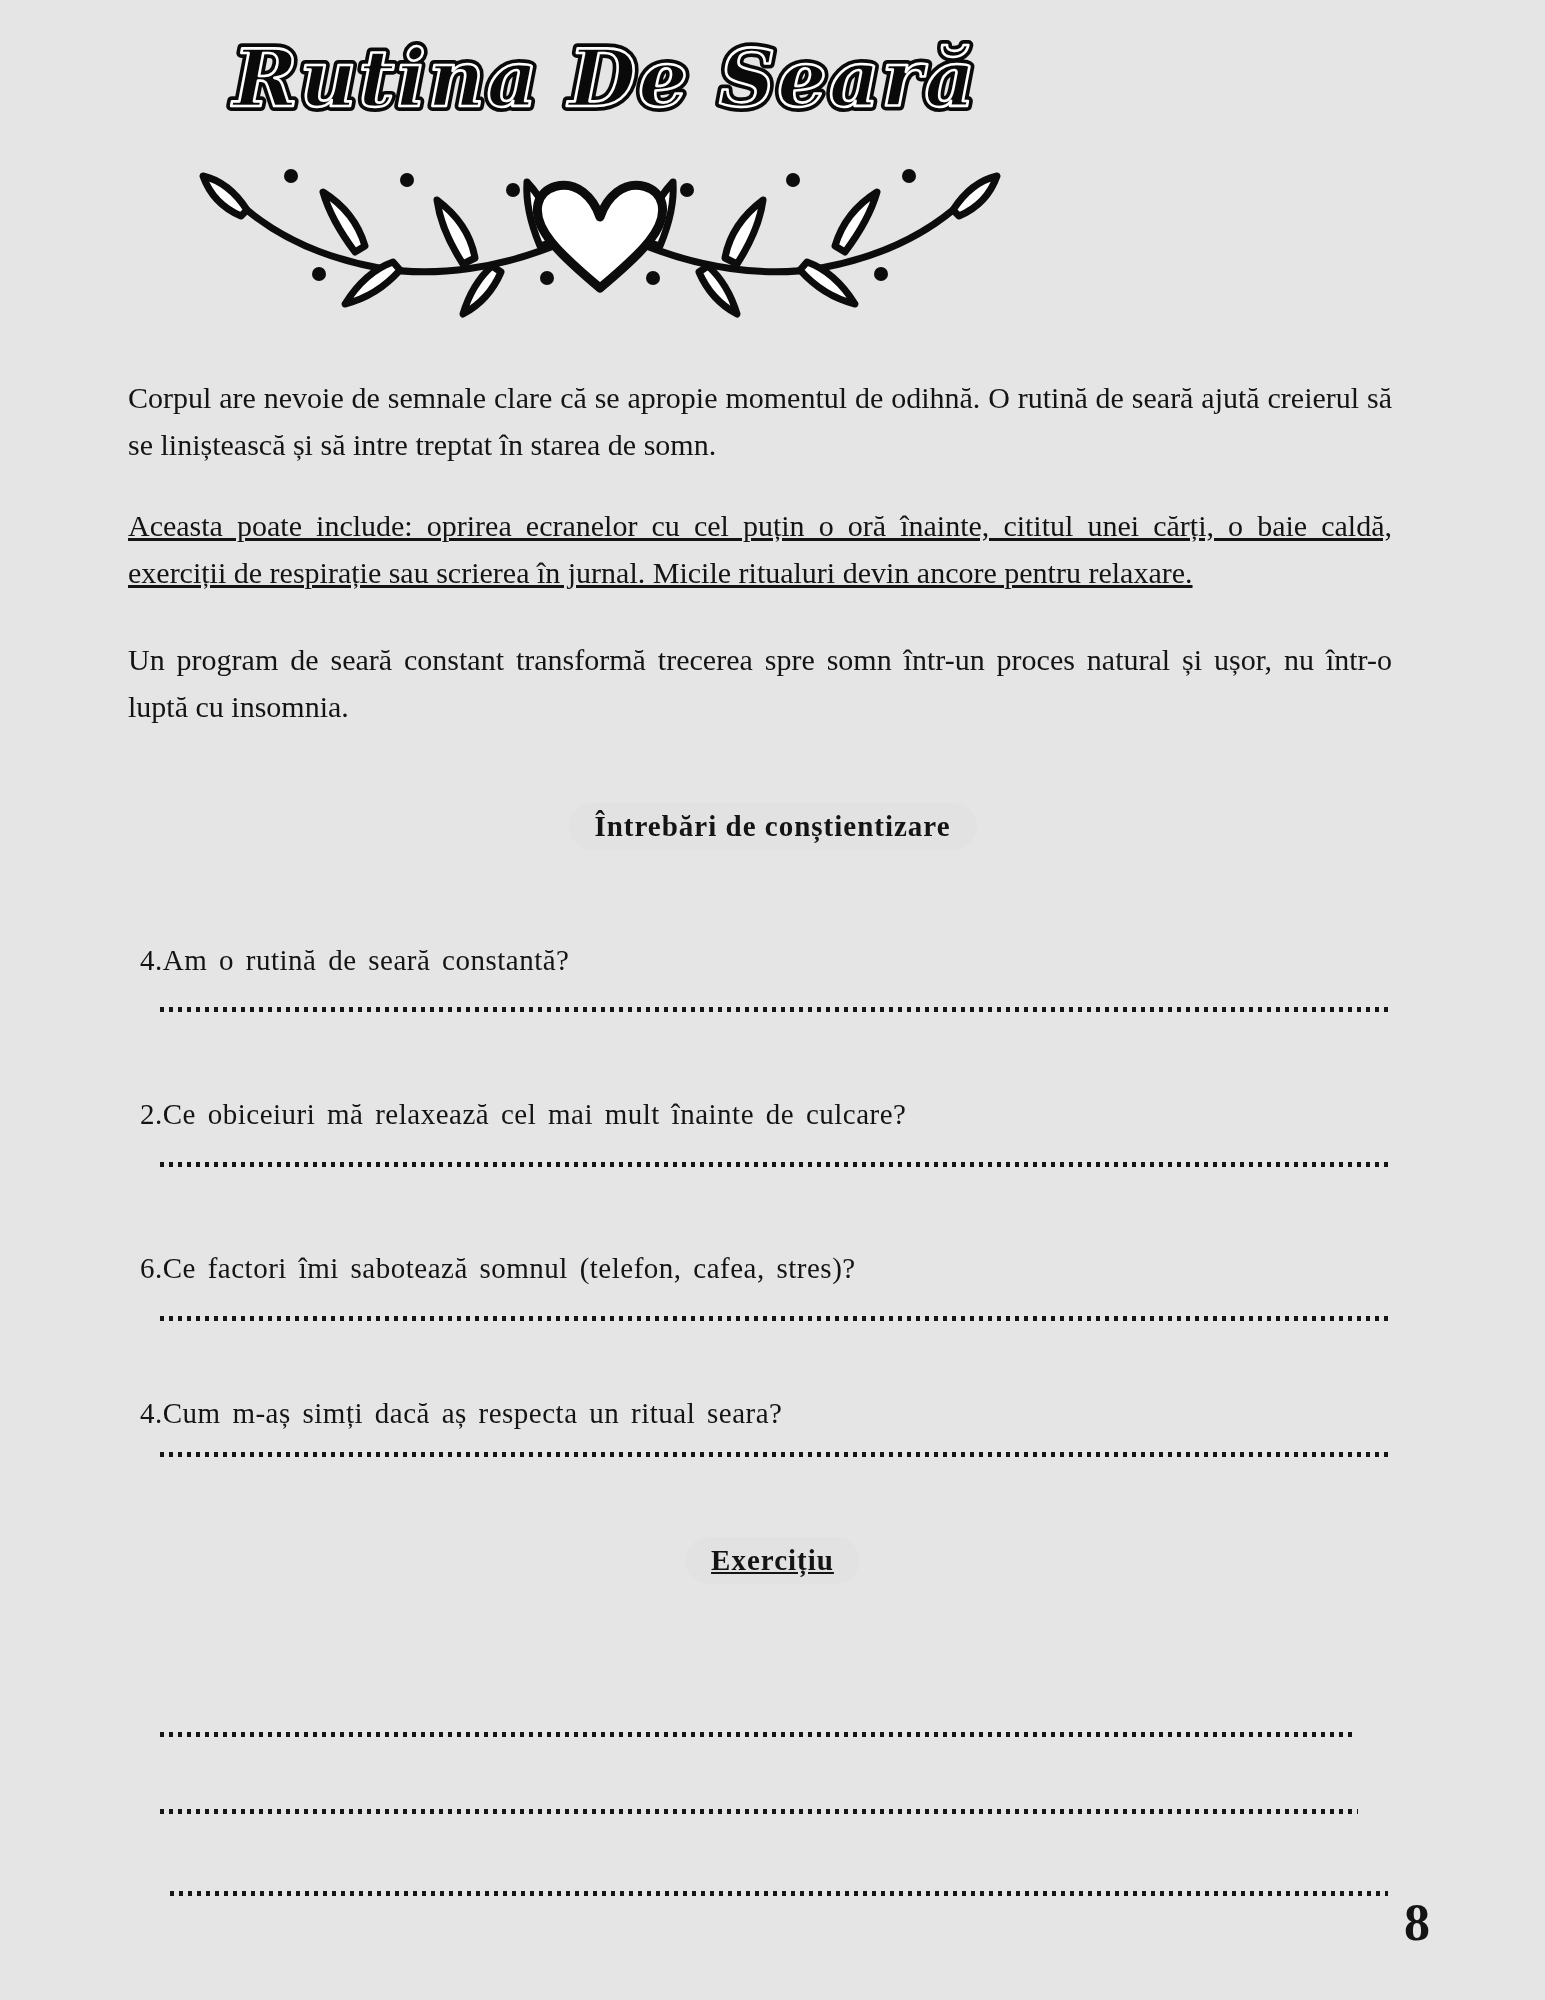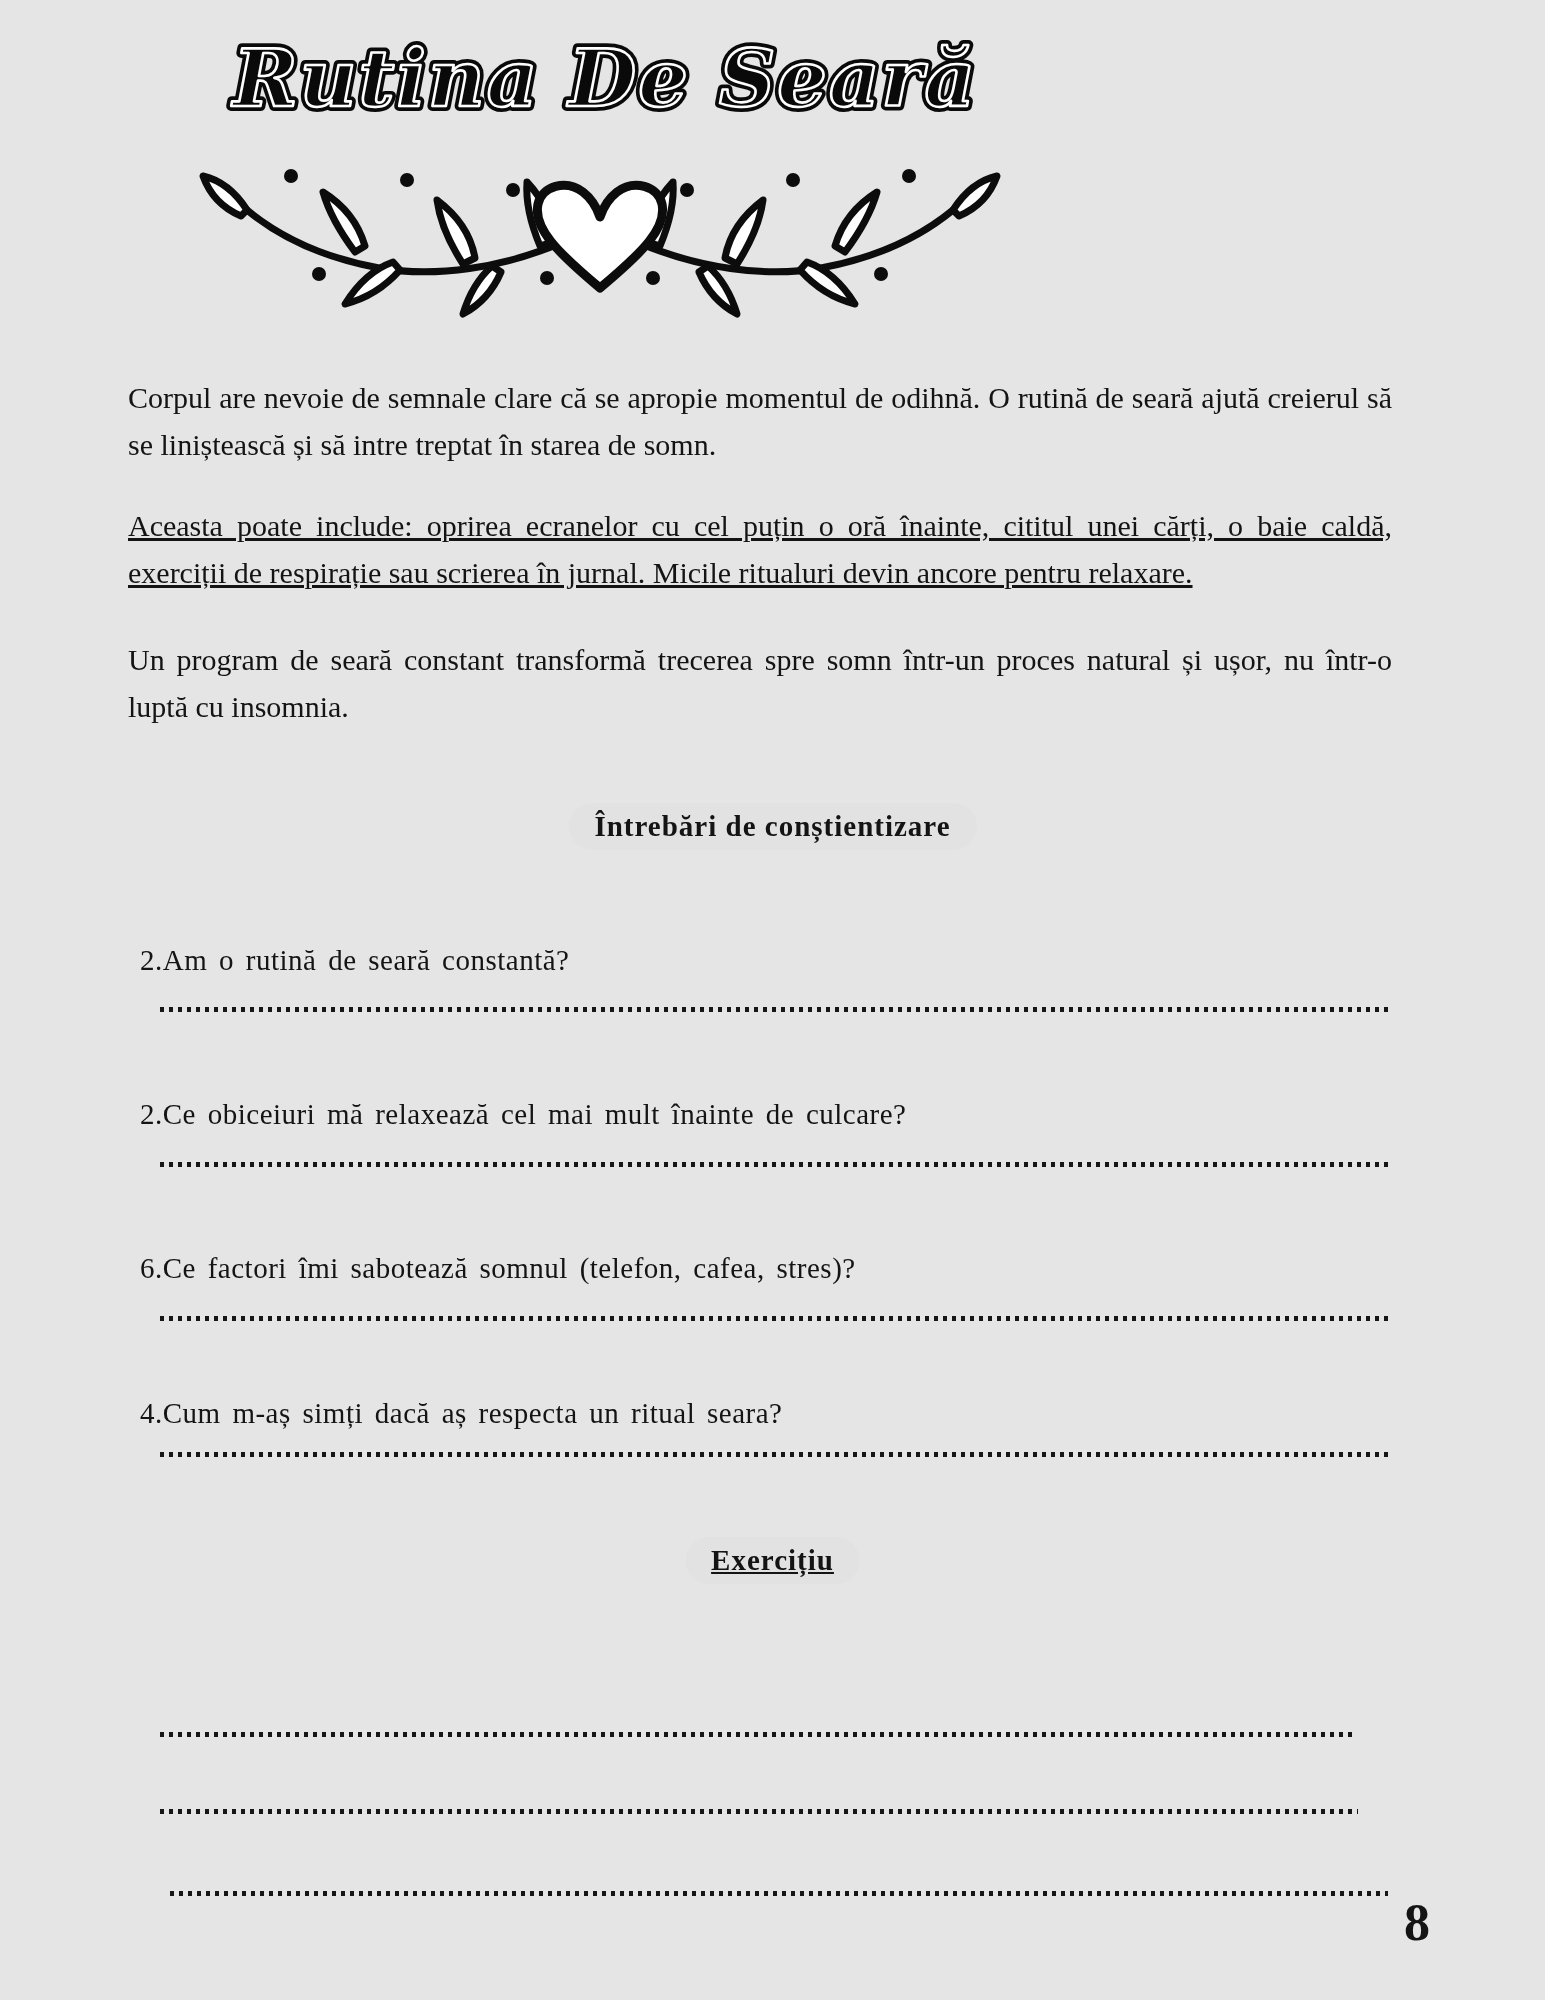--- a/index.html
+++ b/index.html
@@ -127,21 +127,21 @@
     <use href="#branchL" transform="translate(810 0) scale(-1 1)"></use>
     <path d="M405 142 C 362 106, 338 82, 343 58 C 347 40, 371 33, 388 46 C 397 53, 402 62, 405 71 C 408 62, 413 53, 422 46 C 439 33, 463 40, 467 58 C 472 82, 448 106, 405 142 Z" fill="#ffffff" stroke="#0c0c0c" stroke-width="9" stroke-linejoin="round"></path>
   </svg>
 
   <p class="para p1">Corpul are nevoie de semnale clare că se apropie momentul de odihnă. O rutină de seară ajută creierul să se liniștească și să intre treptat în starea de somn.</p>
   <p class="para p2">Aceasta poate include: oprirea ecranelor cu cel puțin o oră înainte, cititul unei cărți, o baie caldă, exerciții de respirație sau scrierea în jurnal. Micile ritualuri devin ancore pentru relaxare.</p>
   <p class="para p3">Un program de seară constant transformă trecerea spre somn într-un proces natural și ușor, nu într-o luptă cu insomnia.</p>
 
   <div class="badge badge-questions">Întrebări de conștientizare</div>
 
-  <div class="question q1">2.Am o rutină de seară constantă?</div>
+  <div class="question q1">4.Am o rutină de seară constantă?</div>
   <div class="dotline l1"></div>
 
   <div class="question q2">2.Ce obiceiuri mă relaxează cel mai mult înainte de culcare?</div>
   <div class="dotline l2"></div>
 
   <div class="question q3">6.Ce factori îmi sabotează somnul (telefon, cafea, stres)?</div>
   <div class="dotline l3"></div>
 
   <div class="question q4">4.Cum m-aș simți dacă aș respecta un ritual seara?</div>
   <div class="dotline l4"></div>

